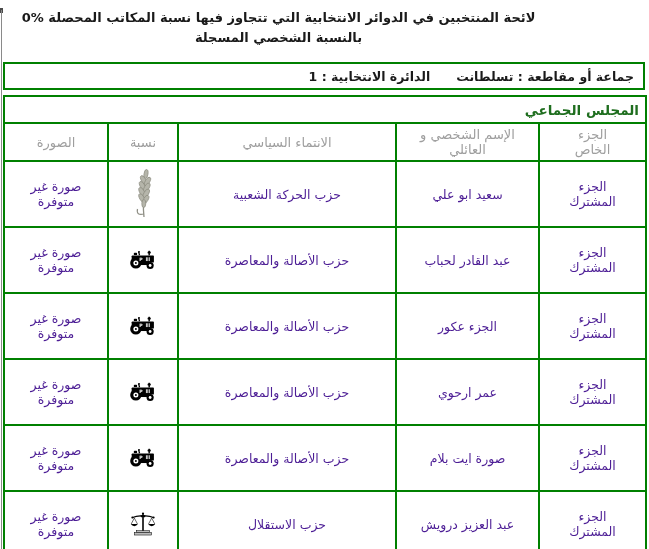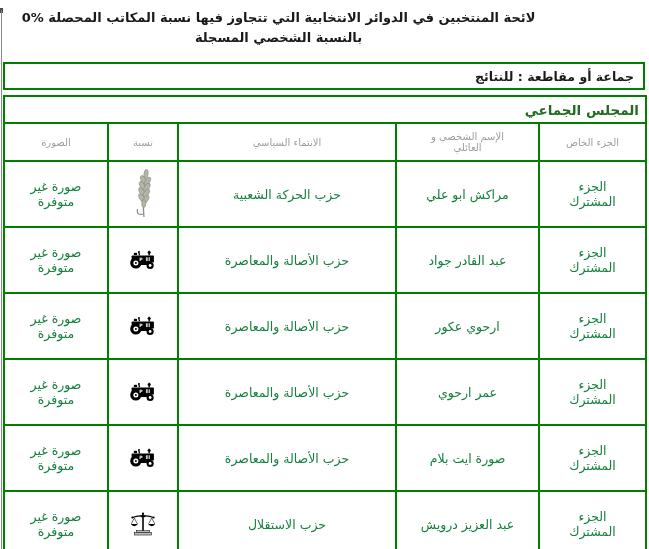--- a/index.html
+++ b/index.html
@@ -29,39 +29,40 @@
   }
   table.results td,table.results th{
     border:2px solid #008000;padding:0 21px;text-align:center;vertical-align:middle;
     overflow:hidden;
   }
   tr.council-row td{
     height:25px;text-align:right;color:#1f6e1f;font-weight:bold;font-size:13.5px;
     padding-right:6px;
   }
   tr.header-row th{
-    height:36px;color:#9e9e9e;font-weight:normal;font-size:10px;border-radius:15px;
-  }
-  tr.data-row td{height:64px;color:#15803d;font-size:12.5px;}
+    height:36px;color:#9e9e9e;font-weight:normal;font-size:13px;border-radius:15px;
+  }
+  tr.data-row td{height:64px;color:#4c1d95;font-size:12.5px;}
   .sym-wrap{display:flex;align-items:center;justify-content:center;}
 </style>
 </head>
 <body>
 
 <div class="page">
   <div class="edge-tick"></div>
   <div class="edge-line"></div>
 
   <div class="title-block">
     <div>لائحة المنتخبين في الدوائر الانتخابية التي تتجاوز فيها نسبة المكاتب المحصلة %0</div>
     <div>بالنسبة الشخصي المسجلة</div>
   </div>
 
   <div class="location-strip">
-    <span>جماعة أو مقاطعة : للنتائج</span>
+    <span>جماعة أو مقاطعة : تسلطانت</span>
+    <span>الدائرة الانتخابية : 1</span>
   </div>
 
   <table class="results">
     <colgroup>
       <col style="width:107px">
         <col style="width:143px">
         <col style="width:218px">
       <col style="width:70px">
         <col style="width:104px">
     </colgroup>
@@ -72,21 +73,21 @@
       <tr class="header-row">
         <th>الجزء الخاص</th>
         <th>الإسم الشخصي و العائلي</th>
         <th>الانتماء السياسي</th>
         <th>نسبة</th>
         <th>الصورة</th>
       </tr>
 
   <tr class="data-row">
     <td>الجزء المشترك</td>
-    <td>مراكش ابو علي</td>
+    <td>سعيد ابو علي</td>
     <td>حزب الحركة الشعبية</td>
     <td>
       <span class="sym-wrap">
         <svg width="27" height="50" viewBox="0 0 26 50">
           <path d="M14 48 C13 40 13 30 14.5 12" stroke="#8f8f85" stroke-width="1.3" fill="none"></path>
           <path d="M14 45 Q6 47 7.5 40" stroke="#8f8f85" stroke-width="1.2" fill="none"></path>
           <g fill="#b5b5aa" stroke="#8c8c80" stroke-width="0.7">
             <ellipse cx="16" cy="5" rx="2" ry="4.5" transform="rotate(8 16 5)"></ellipse>
             <ellipse cx="13.5" cy="11" rx="2.2" ry="4.8" transform="rotate(-28 13.5 11)"></ellipse>
             <ellipse cx="17.5" cy="12.5" rx="2.2" ry="4.8" transform="rotate(30 17.5 12.5)"></ellipse>
@@ -100,54 +101,54 @@
           </g>
         </svg>
       </span>
 
     </td>
     <td>صورة غير متوفرة</td>
   </tr>
 
   <tr class="data-row">
     <td>الجزء المشترك</td>
-    <td>عبد القادر جواد</td>
-    <td>حزب الأصالة والمعاصرة</td>
-    <td>
-
-      <span class="sym-wrap">
-        <svg width="58" height="44" viewBox="0 0 62 46">
-          <g fill="#000">
-            <rect x="44" y="1" width="3.5" height="11"></rect>
-            <rect x="42" y="3" width="7.5" height="4.5" rx="1"></rect>
-            <rect x="20" y="3" width="3" height="9" transform="rotate(-14 21 7)"></rect>
-            <circle cx="21.5" cy="3.5" r="2.2"></circle>
-            <rect x="9" y="6" width="8" height="5" rx="2"></rect>
-            <rect x="4" y="12" width="53" height="17" rx="2"></rect>
-            <rect x="24" y="26" width="22" height="9"></rect>
-            <circle cx="14" cy="30" r="13.5"></circle>
-            <circle cx="48" cy="36" r="8.5"></circle>
-          </g>
-          <circle cx="14" cy="30" r="6" fill="#fff"></circle>
-          <circle cx="14" cy="30" r="2.4" fill="#000"></circle>
-          <circle cx="48" cy="36" r="3.4" fill="#fff"></circle>
-          <text x="30" y="25" font-size="11" font-weight="bold" fill="#fff" font-family="DejaVu Sans,sans-serif">P</text>
-          <rect x="38" y="16.5" width="2" height="9" fill="#fff"></rect>
-          <rect x="41.5" y="16.5" width="2" height="9" fill="#fff"></rect>
-          <rect x="45" y="16.5" width="2" height="9" fill="#fff"></rect>
-        </svg>
-      </span>
-
-    </td>
-    <td>صورة غير متوفرة</td>
-  </tr>
-
-  <tr class="data-row">
-    <td>الجزء المشترك</td>
-    <td>ارحوي عكور</td>
+    <td>عبد القادر لحباب</td>
+    <td>حزب الأصالة والمعاصرة</td>
+    <td>
+
+      <span class="sym-wrap">
+        <svg width="58" height="44" viewBox="0 0 62 46">
+          <g fill="#000">
+            <rect x="44" y="1" width="3.5" height="11"></rect>
+            <rect x="42" y="3" width="7.5" height="4.5" rx="1"></rect>
+            <rect x="20" y="3" width="3" height="9" transform="rotate(-14 21 7)"></rect>
+            <circle cx="21.5" cy="3.5" r="2.2"></circle>
+            <rect x="9" y="6" width="8" height="5" rx="2"></rect>
+            <rect x="4" y="12" width="53" height="17" rx="2"></rect>
+            <rect x="24" y="26" width="22" height="9"></rect>
+            <circle cx="14" cy="30" r="13.5"></circle>
+            <circle cx="48" cy="36" r="8.5"></circle>
+          </g>
+          <circle cx="14" cy="30" r="6" fill="#fff"></circle>
+          <circle cx="14" cy="30" r="2.4" fill="#000"></circle>
+          <circle cx="48" cy="36" r="3.4" fill="#fff"></circle>
+          <text x="30" y="25" font-size="11" font-weight="bold" fill="#fff" font-family="DejaVu Sans,sans-serif">P</text>
+          <rect x="38" y="16.5" width="2" height="9" fill="#fff"></rect>
+          <rect x="41.5" y="16.5" width="2" height="9" fill="#fff"></rect>
+          <rect x="45" y="16.5" width="2" height="9" fill="#fff"></rect>
+        </svg>
+      </span>
+
+    </td>
+    <td>صورة غير متوفرة</td>
+  </tr>
+
+  <tr class="data-row">
+    <td>الجزء المشترك</td>
+    <td>الجزء عكور</td>
     <td>حزب الأصالة والمعاصرة</td>
     <td>
 
       <span class="sym-wrap">
         <svg width="58" height="44" viewBox="0 0 62 46">
           <g fill="#000">
             <rect x="44" y="1" width="3.5" height="11"></rect>
             <rect x="42" y="3" width="7.5" height="4.5" rx="1"></rect>
             <rect x="20" y="3" width="3" height="9" transform="rotate(-14 21 7)"></rect>
             <circle cx="21.5" cy="3.5" r="2.2"></circle>

